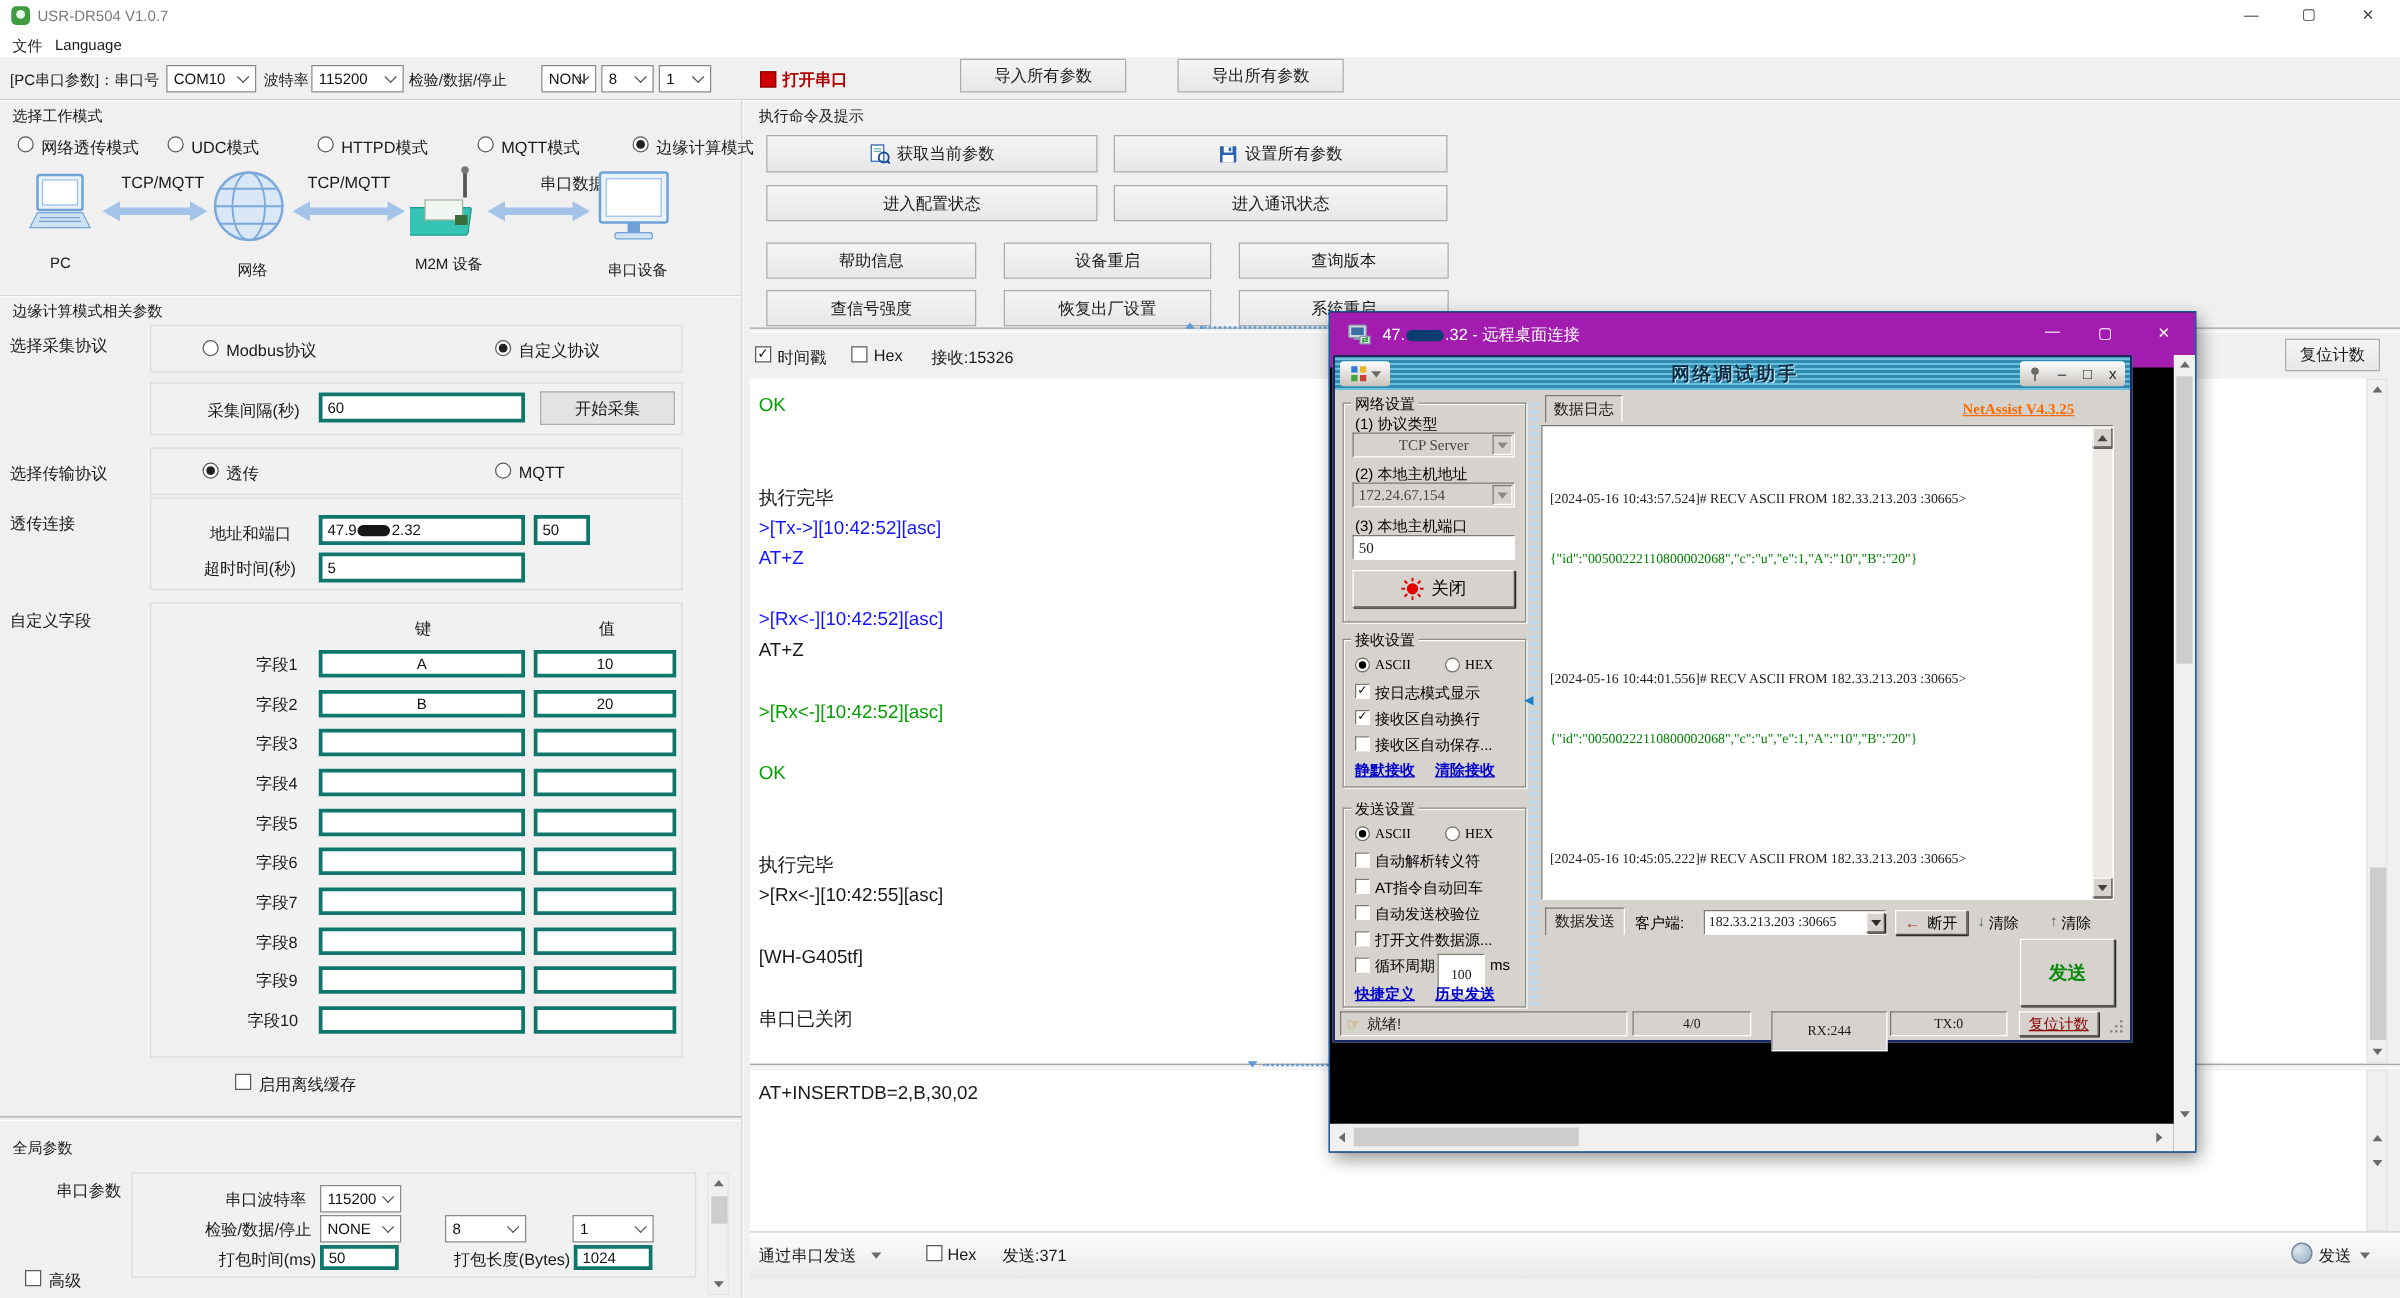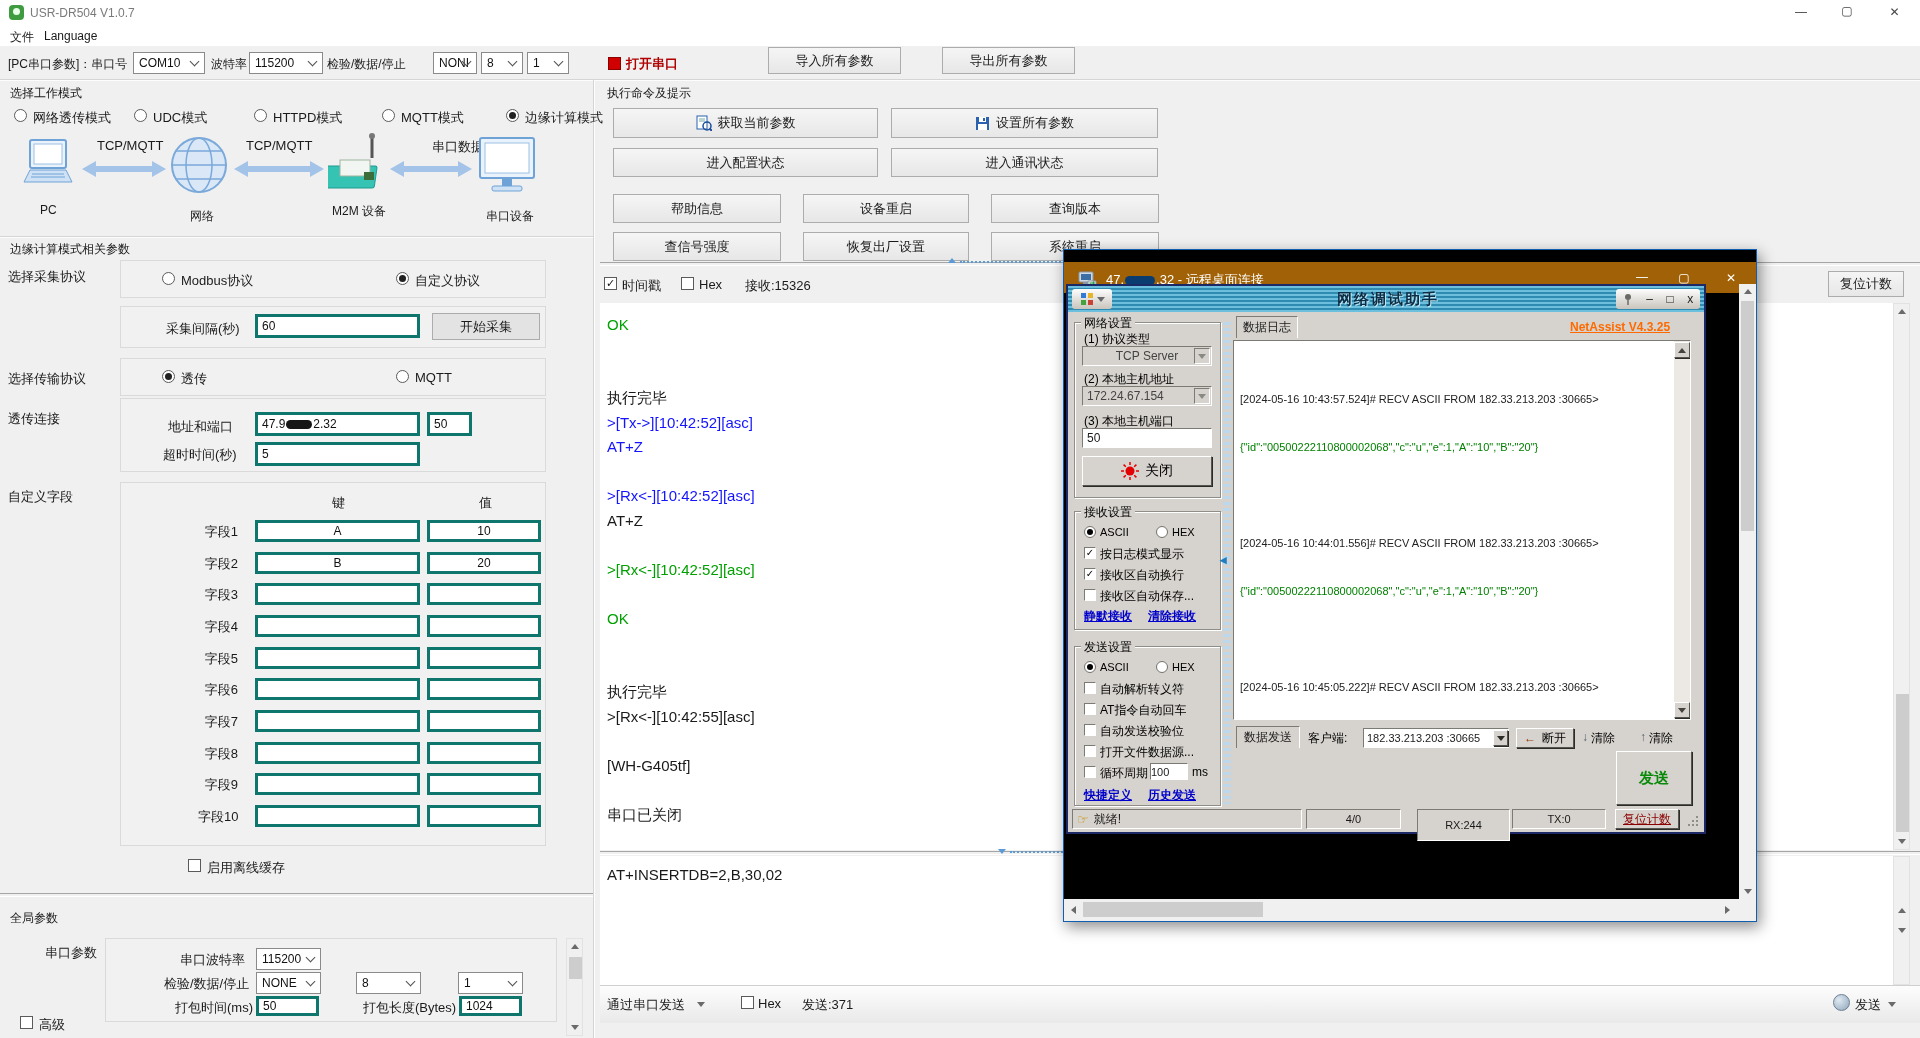--- a/index.html
+++ b/index.html
@@ -43,21 +43,21 @@
   .na-flat{position:absolute;background:#d6d3ce;border-top:1px solid #7b7b73;border-left:1px solid #7b7b73;
            border-bottom:1px solid #fff;border-right:1px solid #fff;box-sizing:border-box;overflow:hidden}
   .na-btn{position:absolute;background:#d6d3ce;border-top:1px solid #fff;border-left:1px solid #fff;
           border-right:1px solid #55544f;border-bottom:1px solid #55544f;box-shadow:1px 1px 0 #2b2b28;
           display:flex;align-items:center;justify-content:center;gap:6px;font-size:13px;color:#000;box-sizing:border-box}
   .na-link{position:absolute;color:#0000cc;font-weight:bold;text-decoration:underline;font-size:12px;white-space:nowrap}
   .na-cb{position:absolute;width:12px;height:12px;background:#fff;border-top:1px solid #7b7b73;border-left:1px solid #7b7b73;
          border-bottom:1px solid #fff;border-right:1px solid #fff;box-sizing:border-box;font-size:10px;line-height:10px;text-align:center;color:#000}
   .na-radio{position:absolute;width:12px;height:12px;border:1px solid #73726b;border-radius:50%;background:#fff;box-sizing:border-box}
   .na-radio.on::after{content:"";position:absolute;left:2px;top:2px;right:2px;bottom:2px;background:#000;border-radius:50%}
-  .mono{font-family:Liberation Sans, sans-serif}
+  .mono{font-family:Liberation Serif, serif}
   .na-panel{position:absolute;background:#d6d3ce;border-top:1px solid #7b7b73;border-left:1px solid #7b7b73;
             border-bottom:1px solid #fff;border-right:1px solid #fff;display:flex;align-items:center;justify-content:center;
             font-size:11px;box-sizing:border-box}
   .dots{position:absolute;border-top:2px dotted #5b9bd5}
 </style>
 </head>
 <body>
 
 <div class="ab" style="left:0;top:0;width:1920px;height:26px;background:#ffffff">
   <span class="ab" style="left:9px;top:5px;width:15px;height:15px;background:#3f9b3f;border-radius:4px">
@@ -440,21 +440,21 @@
   <i class="tri-d ab" style="left:97px;top:16px"></i>
   <span class="cbx" style="left:141px;top:10px"></span>
   <span class="lbl" style="left:158px;top:10px;font-size:13px">Hex</span>
   <span class="lbl" style="left:202px;top:10px;font-size:13px">发送:371</span>
   <span class="ab" style="left:1233px;top:8px;width:15px;height:15px;border-radius:50%;background:radial-gradient(circle at 5px 5px,#dfe9f2,#8fa6bb);border:1px solid #6c7f92"></span>
   <span class="lbl" style="left:1255px;top:10px;font-size:13px">发送</span>
   <i class="tri-d ab" style="left:1288px;top:16px"></i>
 </div>
 
 <div class="ab" style="left:1063px;top:249px;width:694px;height:673px;border:1px solid #0f5fae;box-sizing:border-box;background:#000;box-shadow:3px 5px 14px rgba(0,0,0,.45);z-index:50">
-  <div class="ab" style="left:0;top:12px;width:692px;height:31px;background:#a16207">
+  <div class="ab" style="left:0;top:0;width:692px;height:44px;background:#a21caf">
     <svg class="ab" style="left:14px;top:8px" width="19" height="18">
       <rect x="1" y="2" width="14" height="10" rx="1" fill="#cfd8e2" stroke="#8a97a5"></rect>
       <rect x="3" y="4" width="10" height="6" fill="#3b6ea5"></rect>
       <rect x="5" y="12" width="6" height="2" fill="#8a97a5"></rect>
       <path d="M10 11 L18 11 L18 17 L10 17 Z" fill="#e8eef4" stroke="#8a97a5"></path>
       <path d="M11.5 13 L16.5 13 M16.5 13 L15 11.8 M16.5 13 L15 14.2" stroke="#2f9e3f" stroke-width="1.2" fill="none"></path>
       <path d="M16.5 15 L11.5 15 M11.5 15 L13 13.8 M11.5 15 L13 16.2" stroke="#2f9e3f" stroke-width="1.2" fill="none"></path>
     </svg>
     <span class="ab" style="left:42px;top:9px;color:#fff;font-size:13px;white-space:nowrap">
       <span>47.</span><span class="scrib" style="width:30px;background:#0b3c70"></span><span>.32 - 远程桌面连接</span>
@@ -571,21 +571,21 @@
     <span class="na-cb" style="left:16px;top:396px"></span>
     <span class="na-lbl" style="left:32px;top:395px">自动解析转义符</span>
     <span class="na-cb" style="left:16px;top:417px"></span>
     <span class="na-lbl" style="left:32px;top:416px">AT指令自动回车</span>
     <span class="na-cb" style="left:16px;top:438px"></span>
     <span class="na-lbl" style="left:32px;top:437px">自动发送校验位</span>
     <span class="na-cb" style="left:16px;top:459px"></span>
     <span class="na-lbl" style="left:32px;top:458px">打开文件数据源...</span>
     <span class="na-cb" style="left:16px;top:480px"></span>
     <span class="na-lbl" style="left:32px;top:479px">循环周期</span>
-    <div class="na-sunk mono" style="left:82px;top:477px;width:38px;height:17px;font-size:11px;display:flex;align-items:center;">
+    <div class="na-sunk mono" style="left:82px;top:477px;width:38px;height:33px;font-size:11px;display:flex;align-items:center;justify-content:center">
         <span>100</span>
       </div>
     <span class="na-lbl" style="left:124px;top:479px">ms</span>
     <span class="na-link" style="left:16px;top:501px">快捷定义</span>
     <span class="na-link" style="left:80px;top:501px">历史发送</span>
 
     <div class="ab" style="left:155px;top:36px;width:8px;height:482px;background:repeating-linear-gradient(180deg,#bcd8ea 0 3px,#d6d3ce 3px 6px)">
       <span style="position:absolute;left:-3px;top:230px;color:#1d7ec2;font-size:13px;font-weight:bold">◂</span>
     </div>
 

